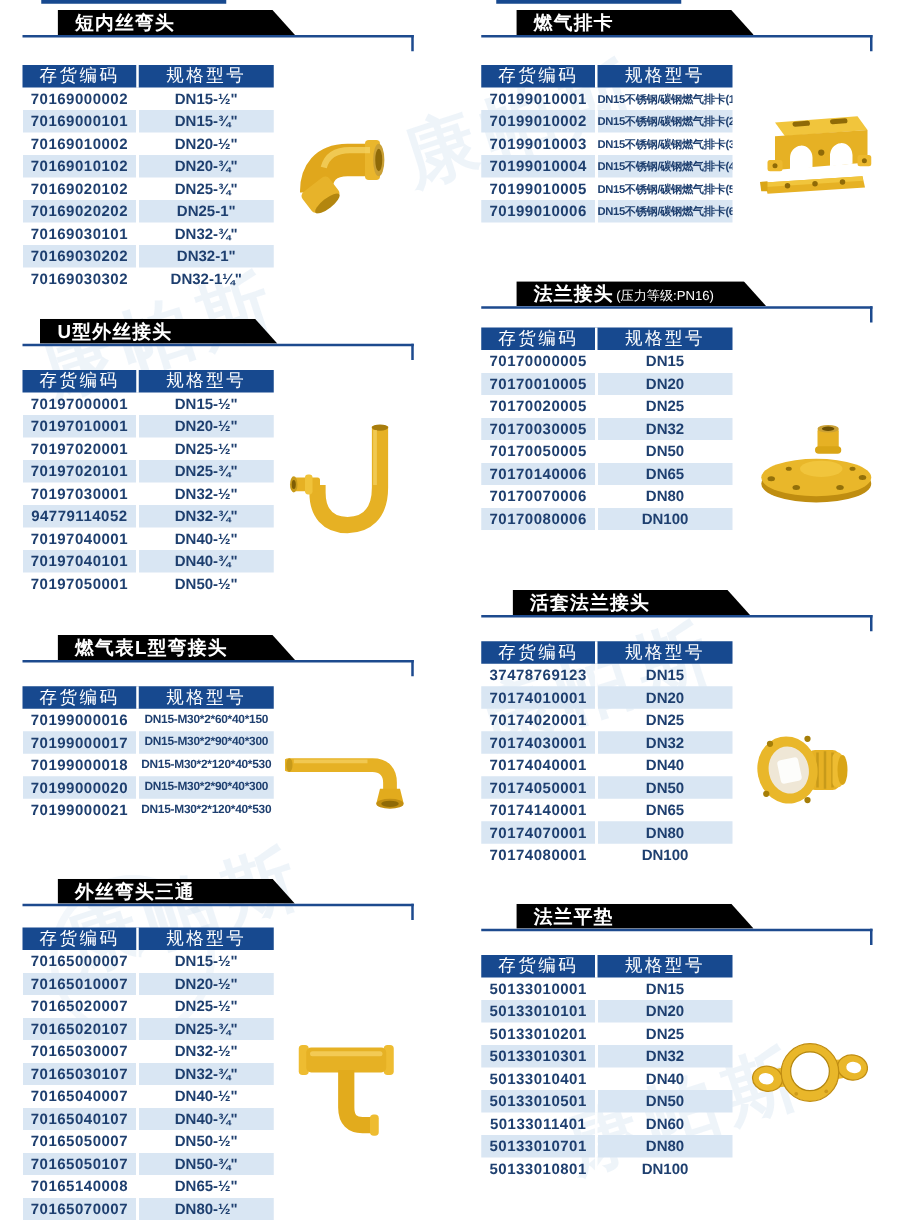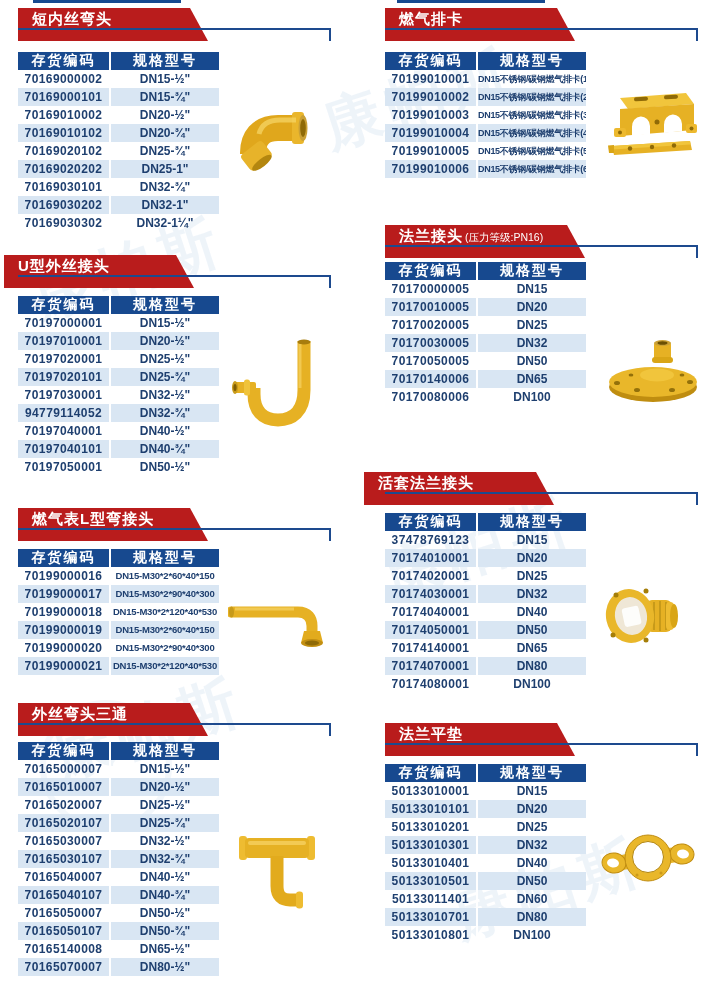--- a/index.html
+++ b/index.html
@@ -5,30 +5,30 @@
   html,body{margin:0;padding:0;background:#fff;}
   .page{position:relative;width:727px;height:981px;background:#ffffff;overflow:hidden;
         font-family:"Liberation Sans","DejaVu Sans",sans-serif;}
   
   .wm{position:absolute;color:#9dbedf;opacity:.16;font-weight:bold;font-size:58px;
       transform:rotate(-18deg);white-space:nowrap;pointer-events:none;letter-spacing:8px;}
   .wm-circle{position:absolute;border:6px solid #9dbedf;opacity:.12;border-radius:50%;
       pointer-events:none;}
   .topstrip{position:absolute;top:0;height:3px;background:#17498f;}
   
-  .banner{position:absolute;height:33px;background:#b91c1c;color:#fff;box-sizing:border-box;
+  .banner{position:absolute;height:20px;background:#000000;color:#fff;box-sizing:border-box;
           clip-path:polygon(0 0,calc(100% - 18px) 0,100% 100%,0 100%);
-          display:flex;align-items:baseline;padding:2px 0 0 14px;}
+          display:flex;align-items:baseline;padding:2px 0 0 14px;margin-left:28px;}
   .banner-title{font-weight:bold;font-size:15px;letter-spacing:1px;line-height:18px;}
   .banner-sub{font-weight:normal;font-size:10.5px;margin-left:2px;line-height:18px;}
   .hline{position:absolute;height:2px;background:#1d4a8e;}
   .vtick{position:absolute;width:2px;height:13px;background:#1d4a8e;}
   
   .ptable{position:absolute;width:201px;border-collapse:collapse;table-layout:fixed;}
-  .ptable th{background:#17498f;color:#ffffff;font-size:14px;font-weight:bold;height:16px;
+  .ptable th{background:#17498f;color:#ffffff;font-size:14px;font-weight:normal;height:16px;
              padding:0;letter-spacing:2px;}
   .ptable th:first-child{width:91px;border-right:2px solid #ffffff;}
   .ptable td{height:18px;text-align:center;font-size:12px;font-weight:bold;color:#1e3f6f;
              padding:0;line-height:1;overflow:hidden;white-space:nowrap;}
   .ptable td:first-child{border-right:2px solid #ffffff;letter-spacing:.4px;}
   .ptable tbody tr:nth-child(even){background:#d9e6f3;}
   .spec-mid td:nth-child(2){font-size:9.5px;letter-spacing:-.2px;}
   .spec-small td:nth-child(2){font-size:9px;letter-spacing:-.3px;}
   .product{position:absolute;}
 </style>
@@ -191,24 +191,20 @@
           <td>70199000016</td>
           <td>DN15-M30*2*60*40*150</td>
         </tr>
         <tr>
           <td>70199000017</td>
           <td>DN15-M30*2*90*40*300</td>
         </tr>
         <tr>
           <td>70199000018</td>
           <td>DN15-M30*2*120*40*530</td>
-        </tr>
-        <tr>
-          <td>70199000019</td>
-          <td>DN15-M30*2*60*40*150</td>
         </tr>
         <tr>
           <td>70199000020</td>
           <td>DN15-M30*2*90*40*300</td>
         </tr>
         <tr>
           <td>70199000021</td>
           <td>DN15-M30*2*120*40*530</td>
         </tr>
       </tbody>
@@ -387,20 +383,24 @@
         </tr>
         <tr>
           <td>70170050005</td>
           <td>DN50</td>
         </tr>
         <tr>
           <td>70170140006</td>
           <td>DN65</td>
         </tr>
         <tr>
+          <td>70170070006</td>
+          <td>DN80</td>
+        </tr>
+        <tr>
           <td>70170080006</td>
           <td>DN100</td>
         </tr>
       </tbody>
   </table>
   <svg class="product" style="left:604px;top:338px;" width="98" height="68" viewBox="0 0 98 68">
     <rect x="50" y="4" width="17" height="20" rx="3" fill="#e6b124"></rect>
     <ellipse cx="58.5" cy="5" rx="8.5" ry="3" fill="#caa035"></ellipse>
     <ellipse cx="58.5" cy="5" rx="5" ry="1.8" fill="#6b4f03"></ellipse>
     <rect x="48" y="19" width="21" height="6" rx="3" fill="#d9a516"></rect>
@@ -408,21 +408,21 @@
     <ellipse cx="49" cy="44" rx="44" ry="15" fill="#e9b72a"></ellipse>
     <ellipse cx="53" cy="37" rx="17" ry="6.5" fill="#f1c53c"></ellipse>
     <ellipse cx="13" cy="45" rx="3" ry="2" fill="#93700a"></ellipse>
     <ellipse cx="33" cy="52" rx="3" ry="2" fill="#93700a"></ellipse>
     <ellipse cx="68" cy="52" rx="3" ry="2" fill="#93700a"></ellipse>
     <ellipse cx="86" cy="44" rx="3" ry="2" fill="#93700a"></ellipse>
     <ellipse cx="27" cy="37" rx="2.4" ry="1.6" fill="#93700a"></ellipse>
     <ellipse cx="78" cy="37" rx="2.4" ry="1.6" fill="#93700a"></ellipse>
   </svg>
 
-  <div class="banner" style="left:364px;top:472px;width:190px;">
+  <div class="banner" style="left:382px;top:472px;width:190px;">
     <span class="banner-title">活套法兰接头</span>
     <span class="banner-sub"></span>
   </div>
   <div class="hline" style="left:385px;top:492px;width:313px;"></div>
   <div class="vtick" style="left:696px;top:492px;"></div>
   <table class="ptable" style="left:385px;top:513px;">
     <thead>
         <tr>
       <th>存货编码</th>
       <th>规格型号</th>

